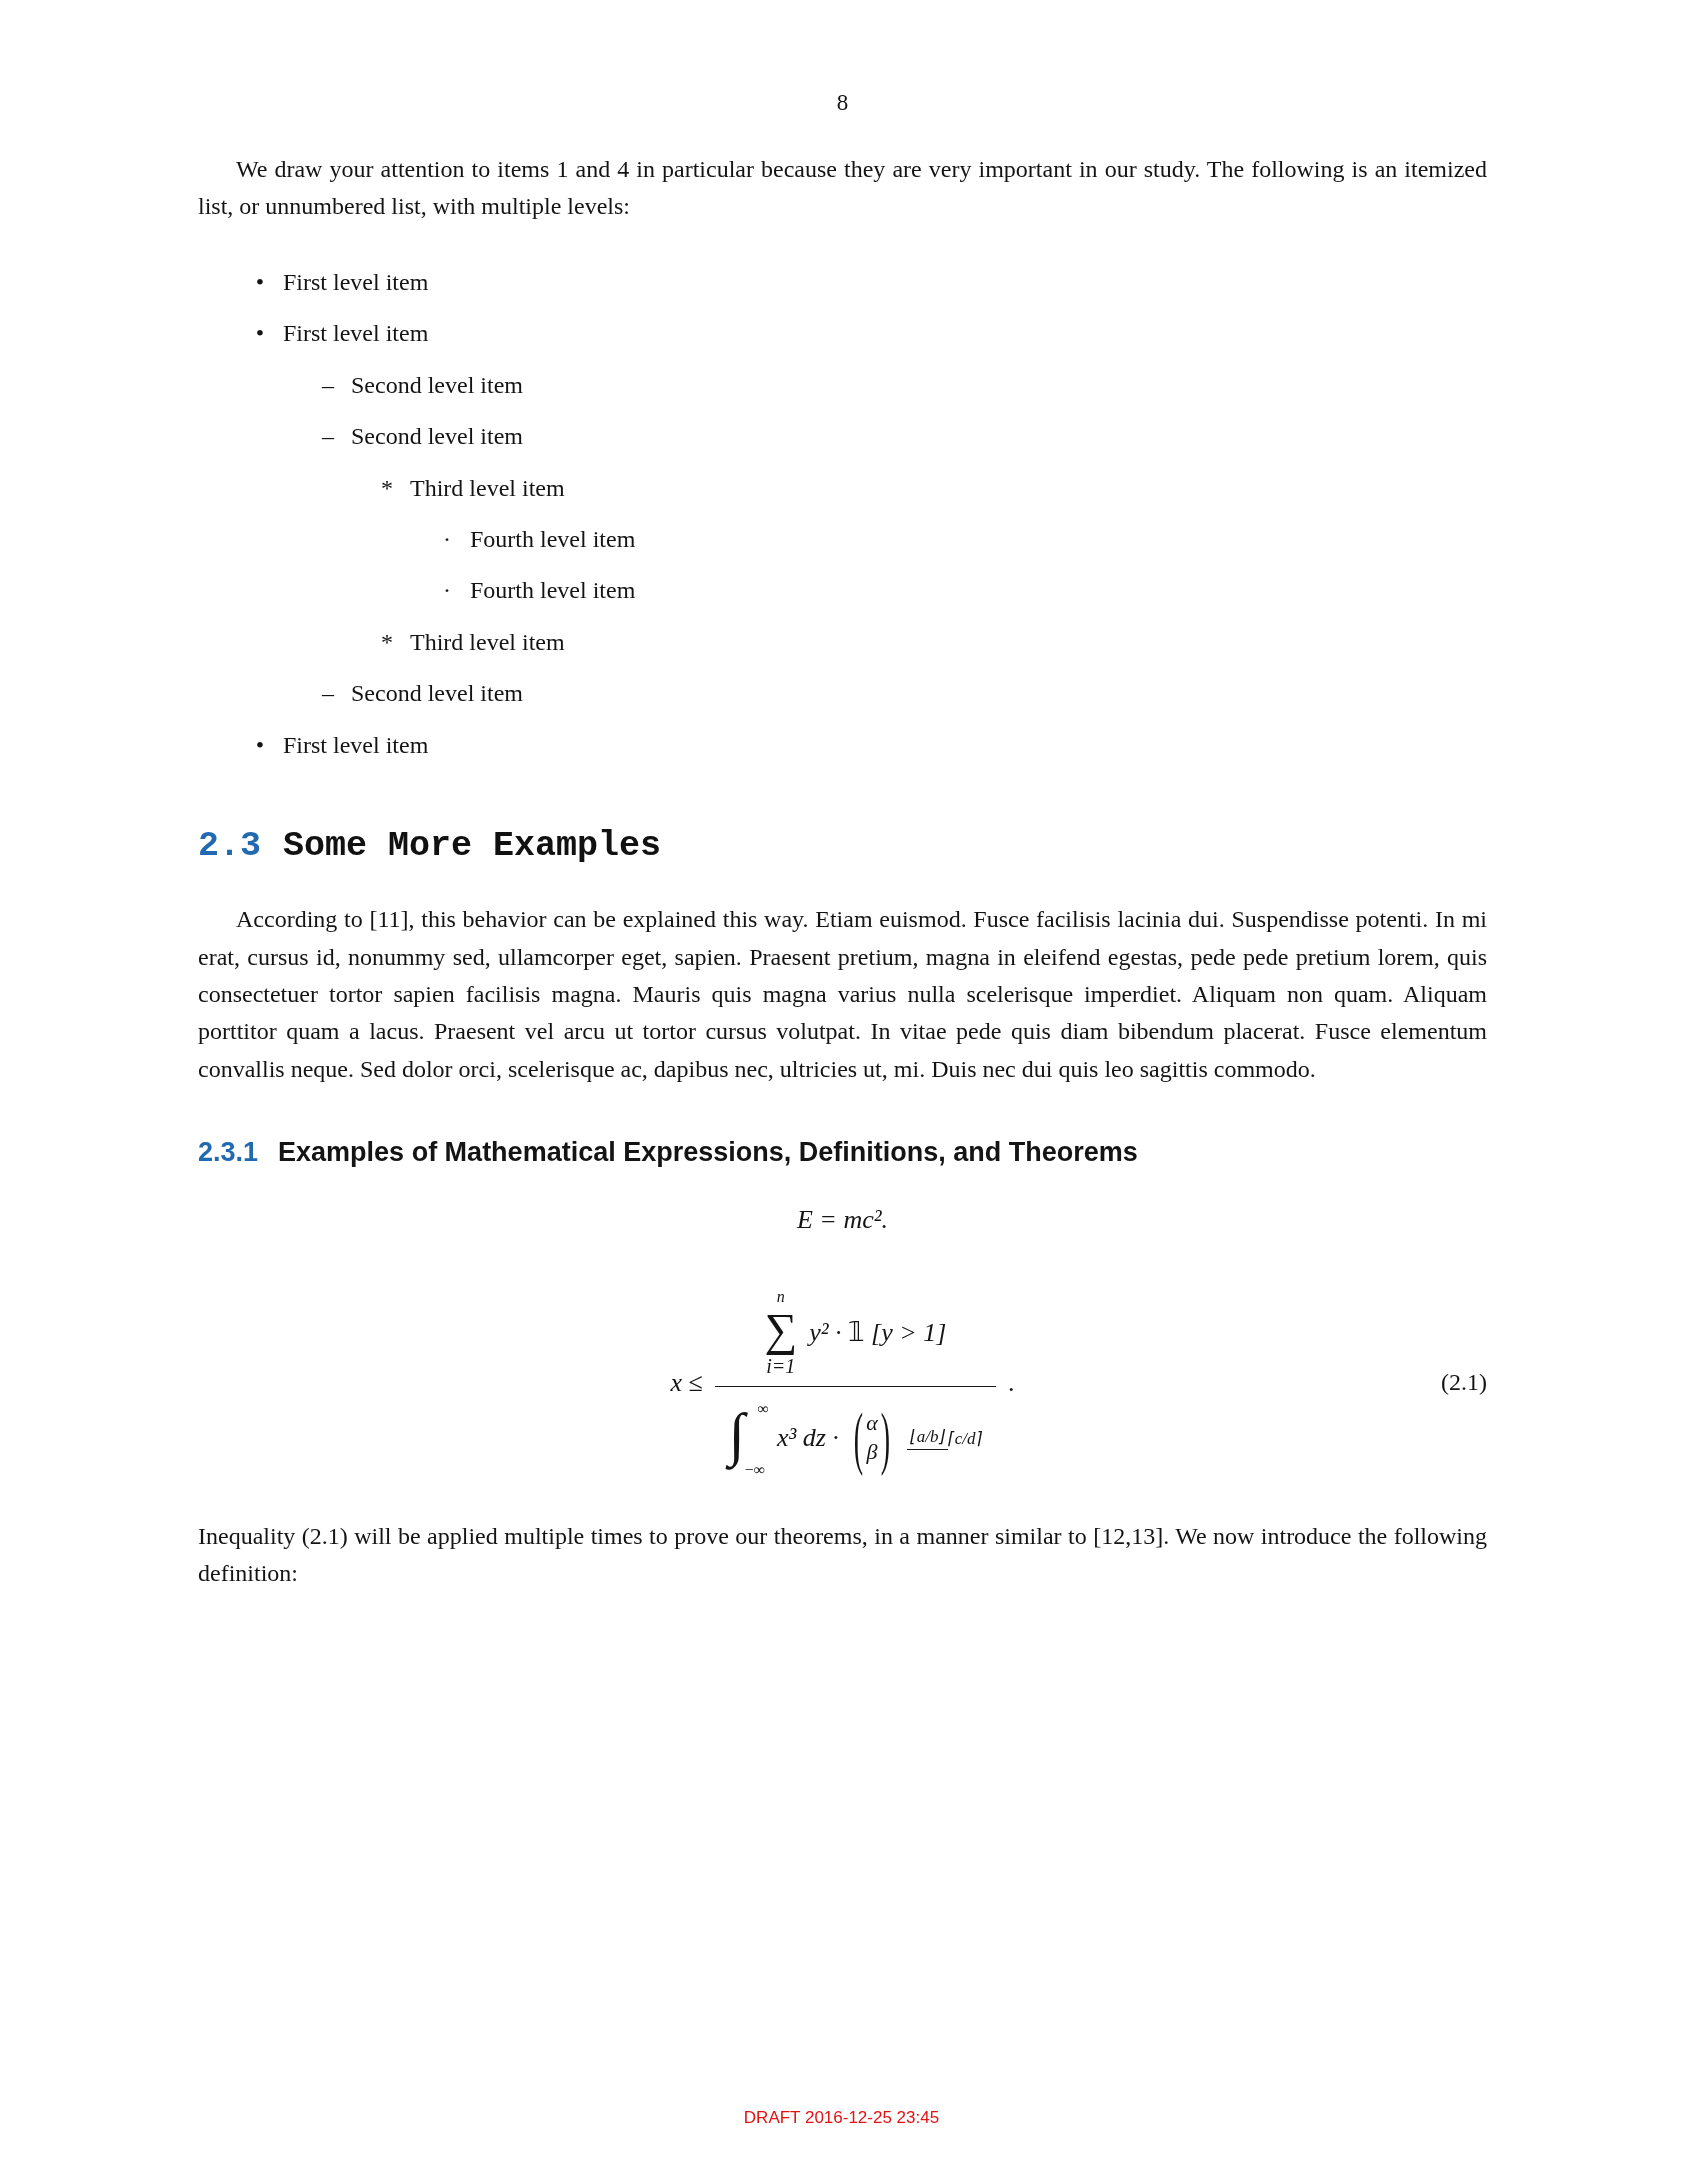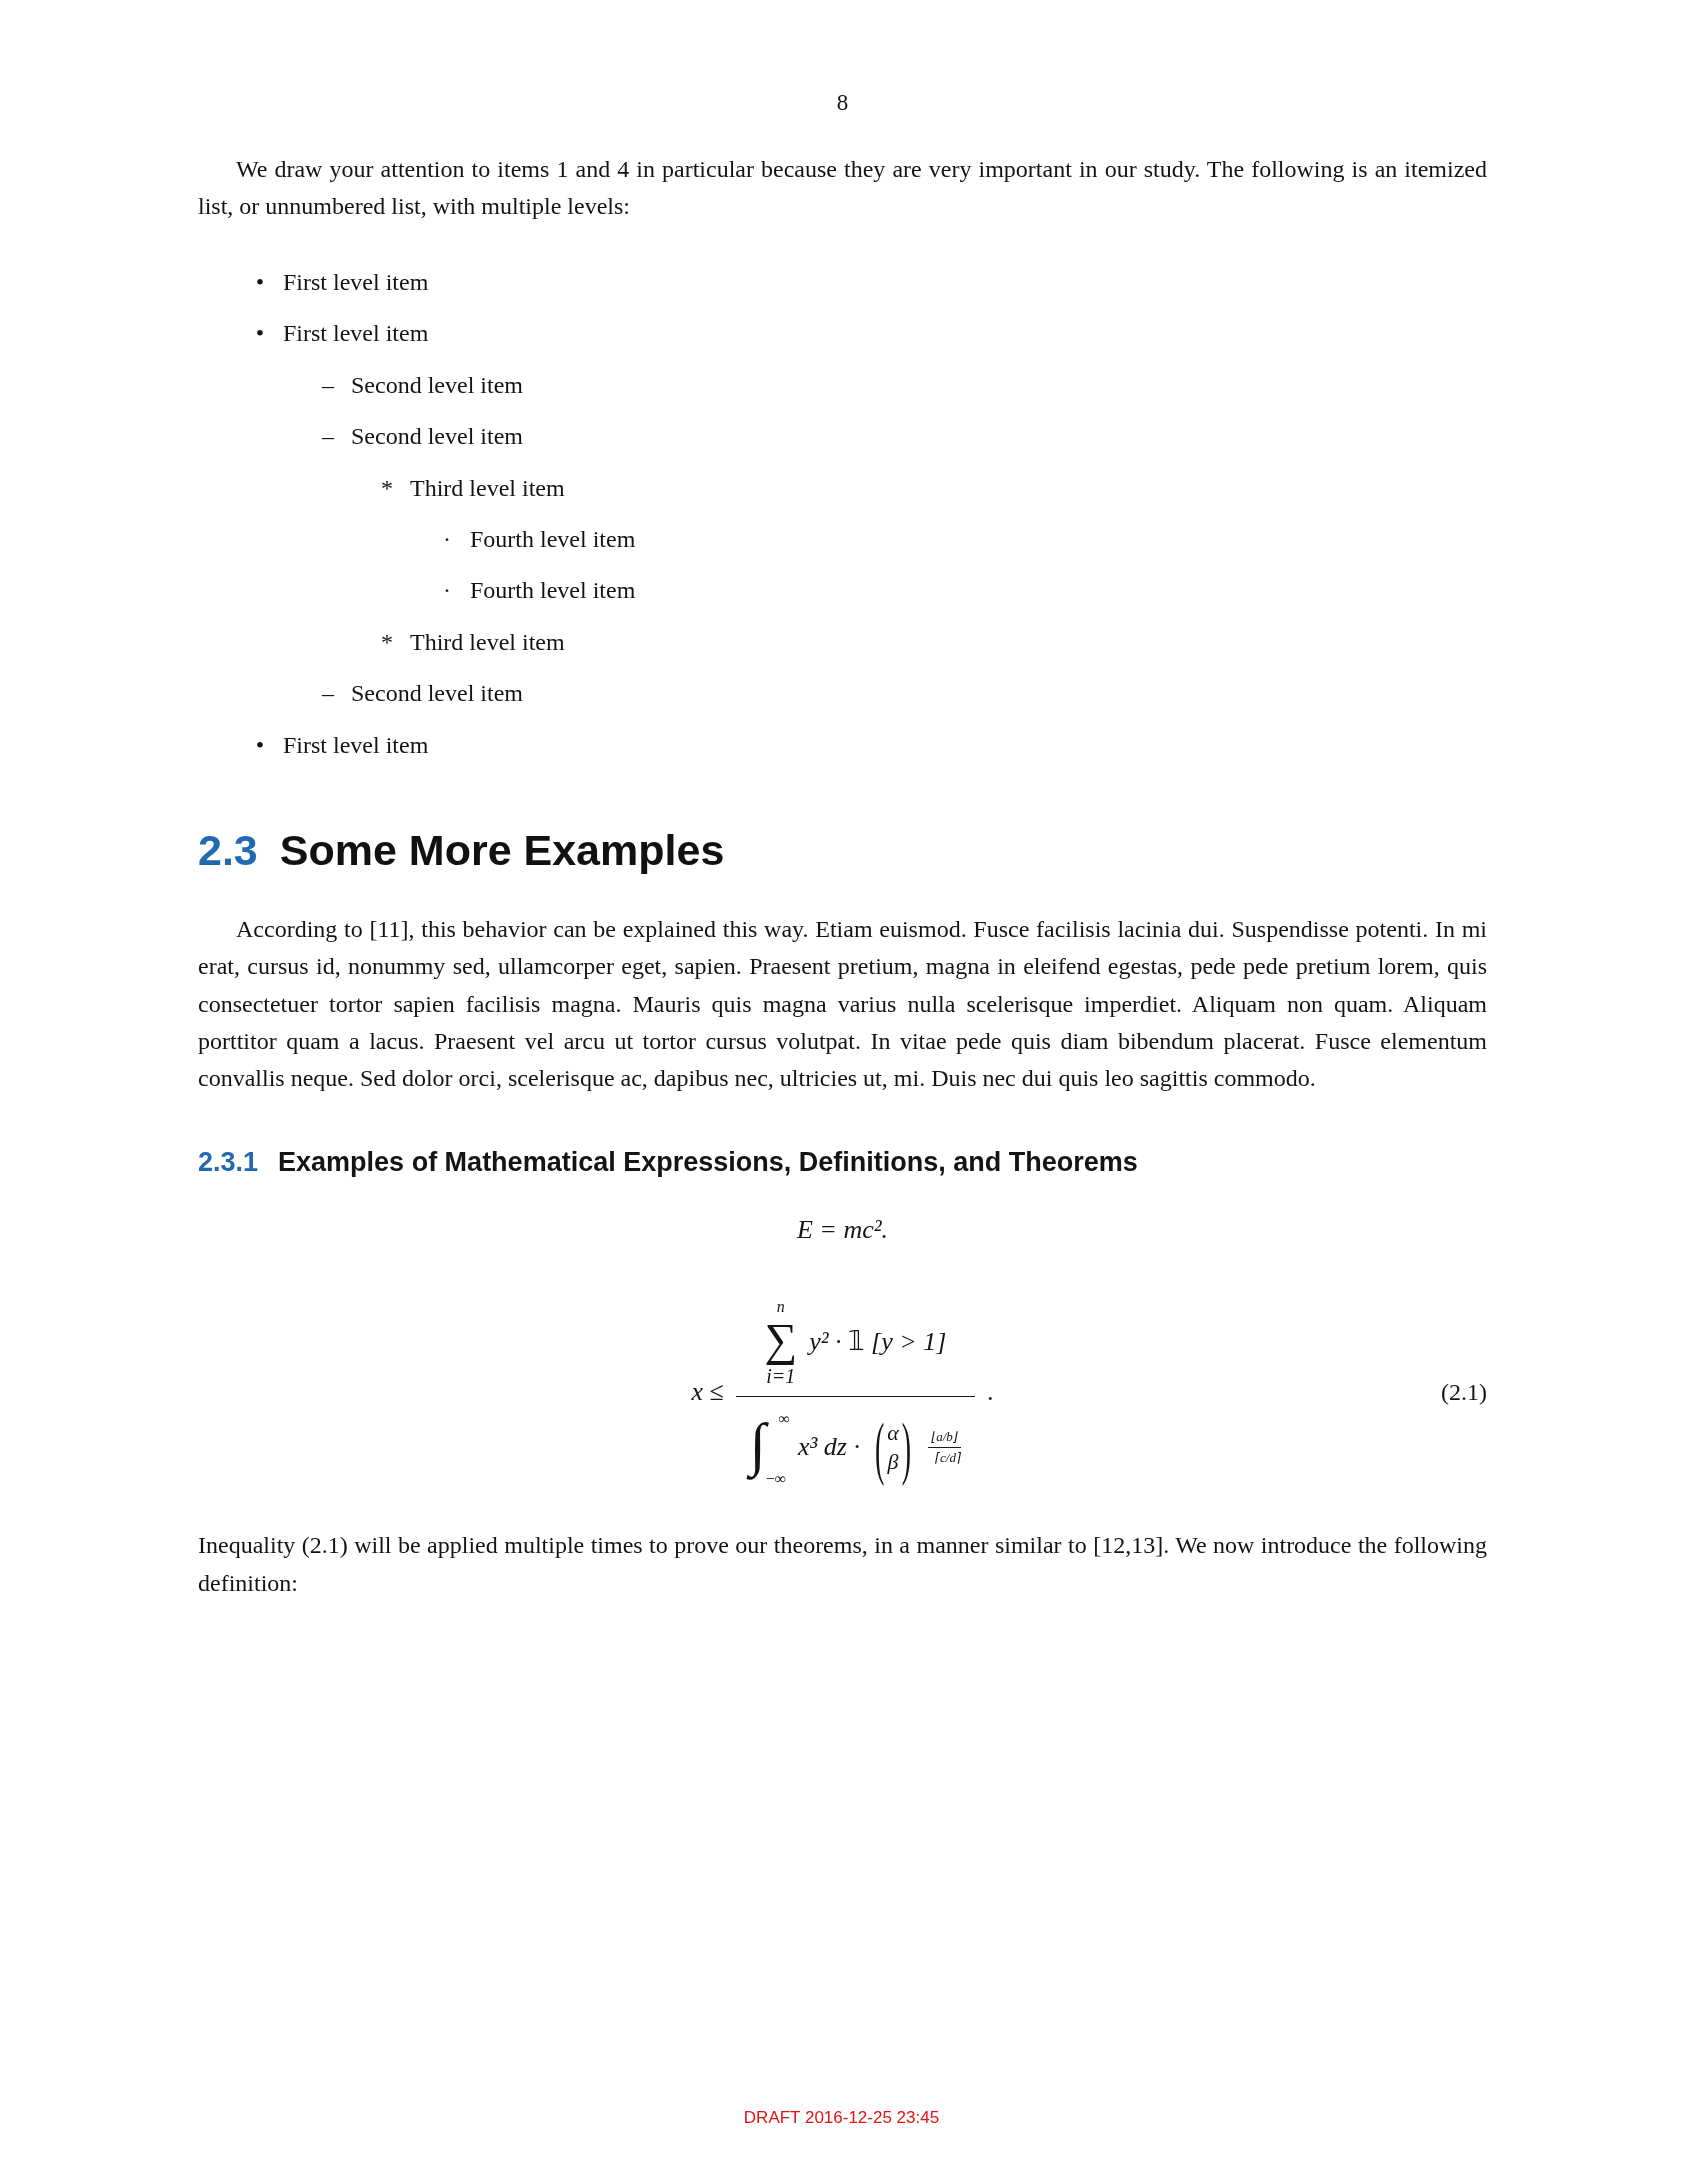--- a/index.html
+++ b/index.html
@@ -18,22 +18,22 @@
 
   .list { margin:38px 0 14px; }
   .li { display:flex; gap:16px; margin-bottom:14px; }
   .lvl1 { padding-left:55px; }
   .lvl2 { padding-left:123px; }
   .lvl3 { padding-left:182px; }
   .lvl4 { padding-left:242px; }
   .marker { min-width:14px; text-align:center; }
 
   .sec-heading {
-    font-family:Liberation Sans, sans-serif;
-    font-weight:700; font-size:43px; line-height:1.2; margin:61px 0 34px;
+    font-family:Liberation Mono, monospace;
+    font-weight:700; font-size:35px; line-height:1.2; margin:61px 0 34px;
     color:#111;
   }
   .sec-num { color:var(--accent_blue,#2169b0); margin-right:22px; }
   .subsec-heading {
     font-family:"Liberation Sans","DejaVu Sans",sans-serif;
     font-weight:700; font-size:27px; line-height:1.25; margin:48px 0 26px;
   }
   .subsec-num { color:var(--accent_blue,#2169b0); margin-right:20px; }
 
   .eq-unnumbered { text-align:center; font-style:italic; font-size:26px; margin:30px 0; }
@@ -52,21 +52,21 @@
 
   .int-wrap { position:relative; display:inline-block; padding:6px 20px 10px 0; }
   .int-sym { font-size:59px; font-style:normal; line-height:1; }
   .int-sup { position:absolute; top:-2px; right:-4px; font-size:16px; font-style:normal; }
   .int-sub { position:absolute; bottom:-6px; left:16px; font-size:16px; font-style:normal; }
 
   .binom { display:inline-flex; align-items:center; }
   .bparen { font-size:28px; transform:scaleY(2.5); font-style:normal; display:inline-block; padding:0 3px; }
   .bstack { display:inline-flex; flex-direction:column; align-items:center; font-size:22px; line-height:1.3; }
 
-  .sfrac { display:inline-flex; flex-direction:column; align-items:flex-end; font-size:13px; line-height:1.25; margin-left:2px; }
+  .sfrac { display:inline-flex; flex-direction:row; align-items:flex-start; font-size:17px; line-height:1.25; margin-left:2px; }
   .sfnum { border-bottom:1px solid #1a1a1a; padding:0 3px 2px; }
   .sfden { padding-top:2px; }
 
   .eqno { position:absolute; right:0; top:50%; transform:translateY(-50%); font-size:24px; }
 
   .draft {
     position:absolute; left:0; right:0; bottom:46px; text-align:center;
     font-family:Liberation Sans, sans-serif;
     font-size:17px; color:var(--draft_red,#e41313);
   }

